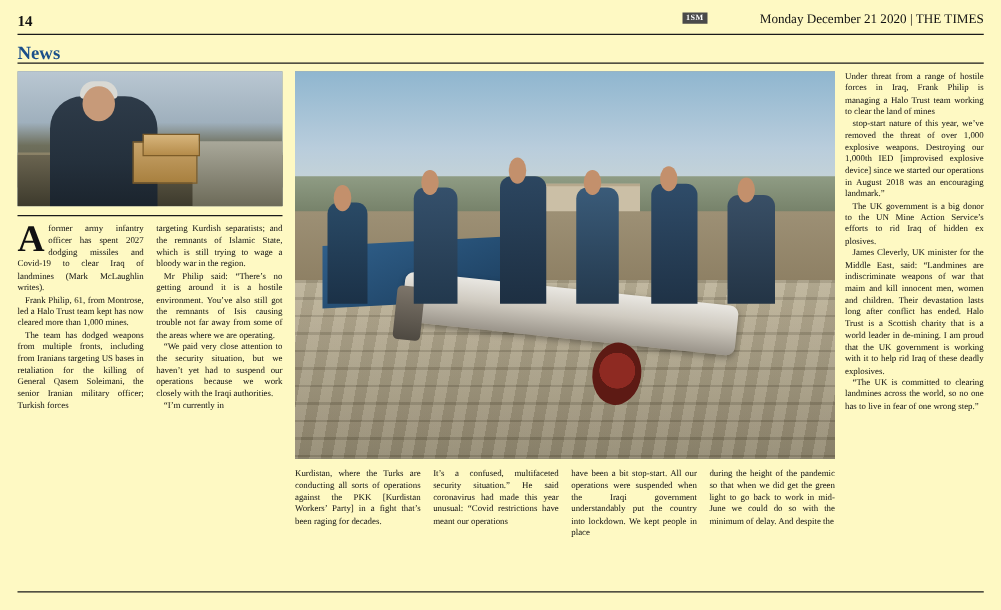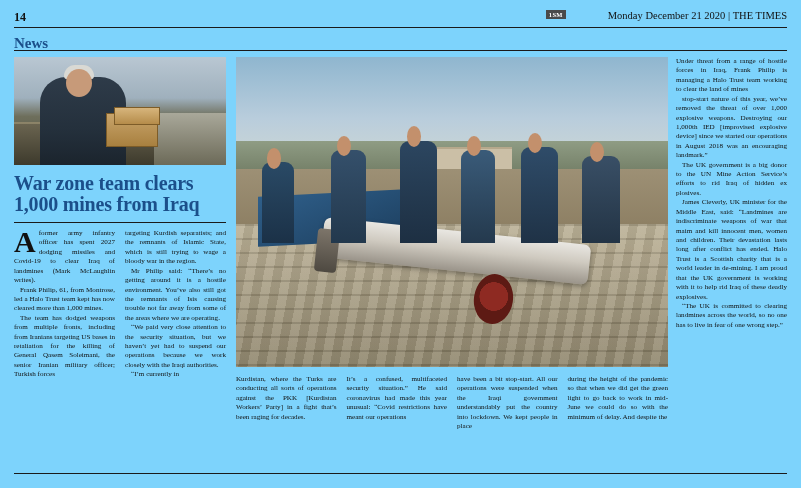--- a/index.html
+++ b/index.html
@@ -9,21 +9,21 @@
     height: 488px;
     background: #ffffff;
     font-family: "Liberation Serif", serif;
     color: #111;
     overflow: hidden;
   }
   .page {
     position: relative;
     width: 801px;
     height: 488px;
-    background: #7dd3fc;
+    background: #fef9c3;
     padding: 0;
   }
   
   .masthead {
     position: absolute;
     left: 14px; right: 14px; top: 10px;
     height: 22px;
     display: flex;
     align-items: flex-start;
     justify-content: space-between;
@@ -312,24 +312,20 @@
       <div class="pl-bank"></div>
       <div class="pl-ground"></div>
       <div class="pl-bag"></div>
       <div class="pl-person"></div>
       <div class="pl-hair"></div>
       <div class="pl-head"></div>
       <div class="pl-box"></div>
       <div class="pl-box2"></div>
     </div>
 
-    <div class="headline">
-      <div>War zone team clears</div>
-      <div>1,000 mines from Iraq</div>
-    </div>
     <div class="rule-head"></div>
 
     <div class="cols2">
       <div class="bodycol">
         <p class="first"><span class="dropcap">A</span><span>former army infantry officer has spent 2027 dodging missiles and Covid-19 to clear Iraq of landmines (Mark McLaughlin writes).</span></p>
         <p>Frank Philip, 61, from Montrose, led a Halo Trust team kept has now cleared more than 1,000 mines.</p>
         <p>The team has dodged weapons from multiple fronts, including from Iranians targeting US bases in retaliation for the killing of General Qasem Soleimani, the senior Iranian military officer; Turkish forces</p>
       </div>
       <div class="bodycol">
         <p class="first">targeting Kurdish separatists; and the remnants of Islamic State, which is still trying to wage a bloody war in the region.</p>

